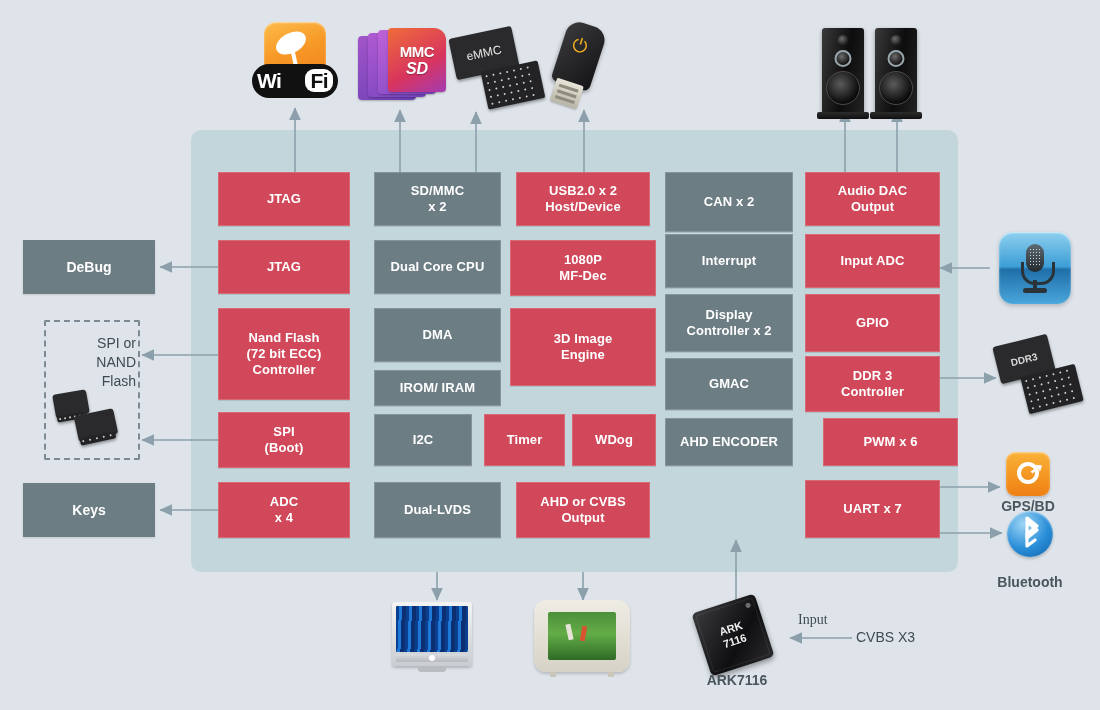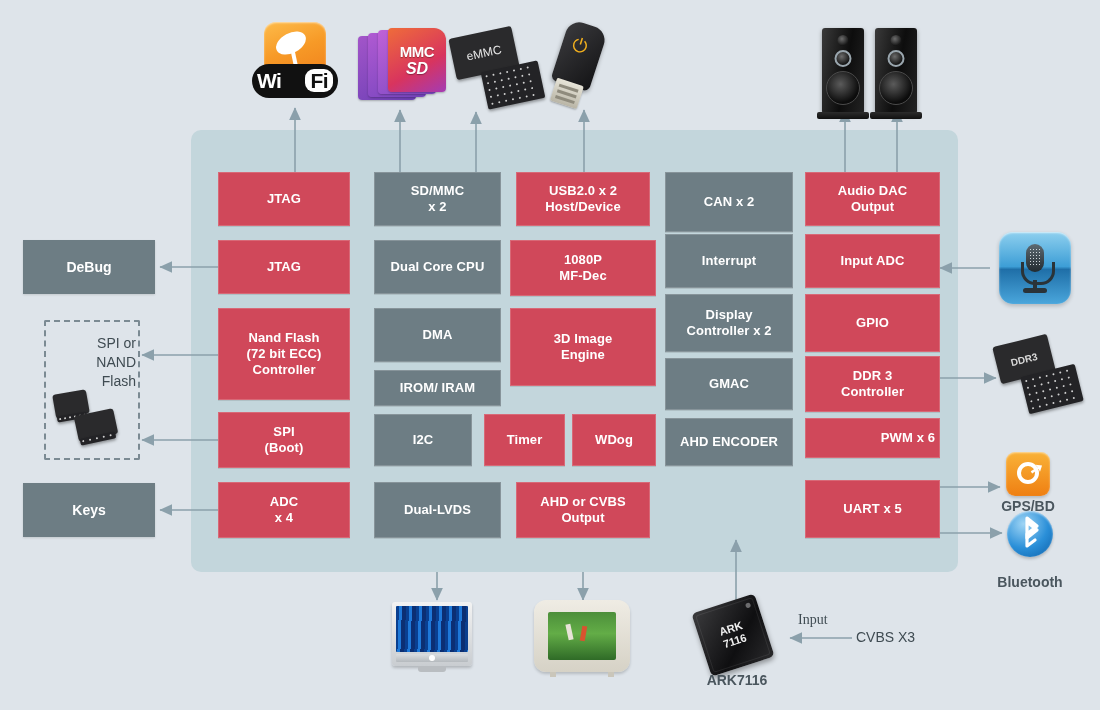--- a/index.html
+++ b/index.html
@@ -344,25 +344,25 @@
   </div>
   <div class="blk red" style="left:805px;top:234px;width:135px;height:54px;">
     <span>Input ADC</span>
   </div>
   <div class="blk red" style="left:805px;top:294px;width:135px;height:58px;">
     <span>GPIO</span>
   </div>
   <div class="blk red" style="left:805px;top:356px;width:135px;height:56px;">
     <span>DDR 3<br>Controller</span>
   </div>
-  <div class="blk red" style="left:805px;top:418px;width:135px;height:40px;justify-content:flex-end;">
+  <div class="blk red" style="left:823px;top:418px;width:135px;height:48px;">
     <span>PWM x 6</span>
   </div>
   <div class="blk red" style="left:805px;top:480px;width:135px;height:58px;">
-    <span>UART x 5</span>
+    <span>UART x 7</span>
   </div>
 
   <div class="extbox" style="left:23px;top:240px;width:132px;height:54px;">
     <span>DeBug</span>
   </div>
 
   <div class="dashbox" style="left:44px;top:320px;width:96px;height:140px;"></div>
   <div class="dashlabel" style="left:48px;top:334px;width:88px;">SPI or<br>NAND<br>Flash</div>
 
   <div class="icon" style="left:54px;top:392px;width:76px;height:60px;">

